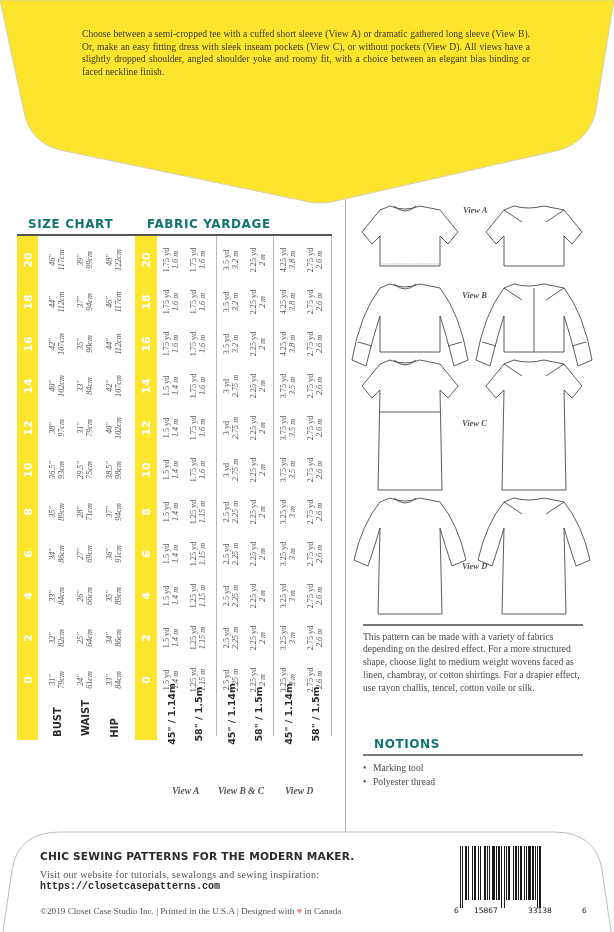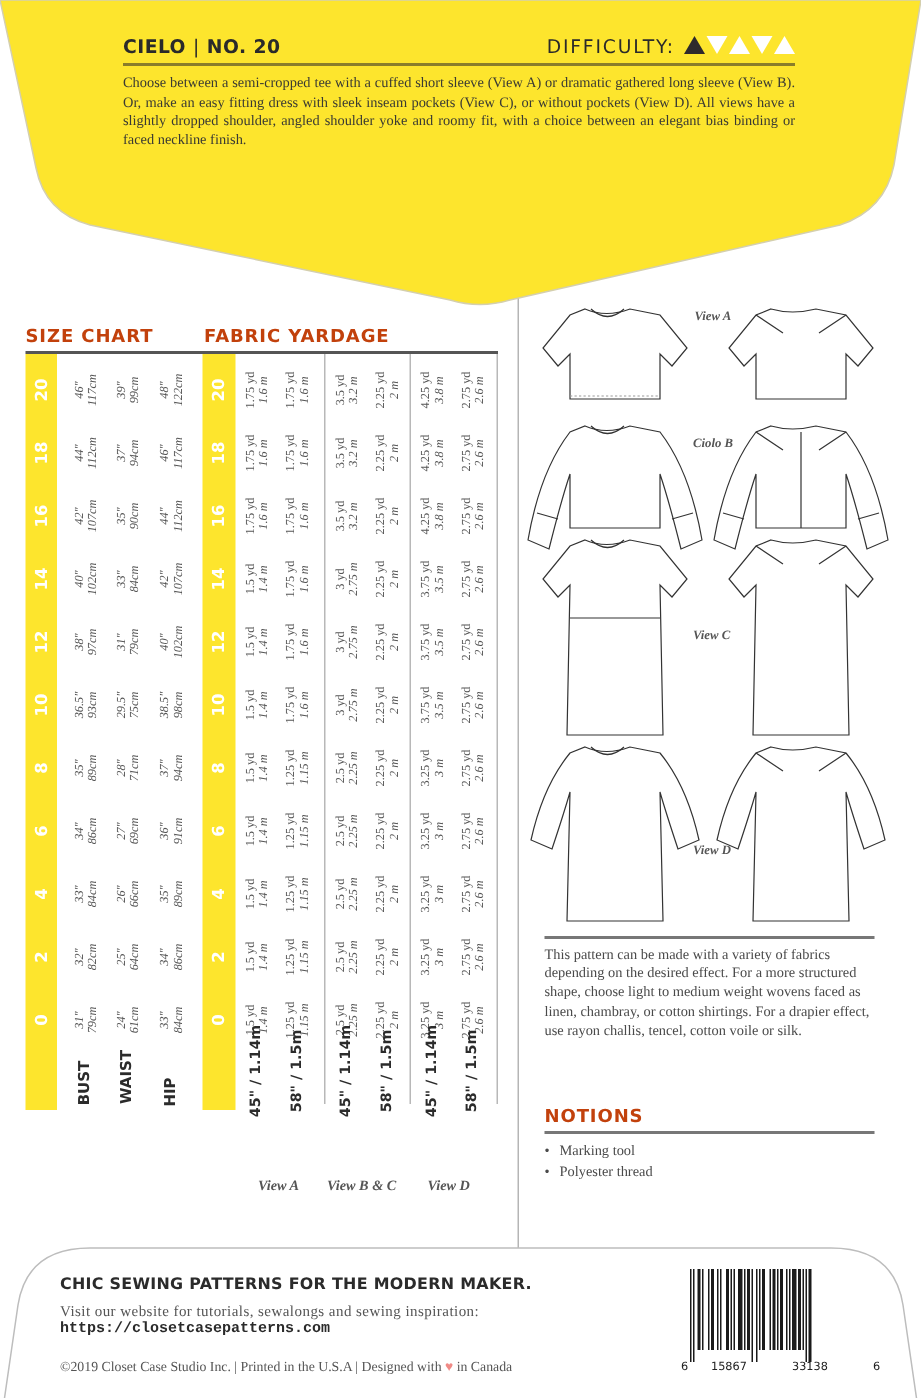--- a/index.html
+++ b/index.html
@@ -15,21 +15,21 @@
   .difficulty { display: flex; align-items: center; gap: 6px; }
   .difficulty-label { font-family: "DejaVu Sans", sans-serif; font-size: 12.5px; letter-spacing: 1.2px; color: #2a2a2a; }
   .tri-row { display: flex; align-items: center; gap: 1px; }
   .tri { width: 0; height: 0; border-left: 7px solid transparent; border-right: 7px solid transparent; }
   .tri.up { border-bottom: 12px solid #fff; }
   .tri.down { border-top: 12px solid #fff; }
   .tri.dark.up { border-bottom-color: #2e2a2c; }
   .hero-body p { font-size: 9.6px; line-height: 12.6px; color: #3a3a33; text-align: justify; margin-top: 6px; }
 
   
-  .sec-h { position: absolute; font-family: "DejaVu Sans", sans-serif; font-weight: bold; font-size: 12px; letter-spacing: 0.6px; color: #c2410c; }
+  .sec-h { position: absolute; font-family: "DejaVu Sans", sans-serif; font-weight: bold; font-size: 12px; letter-spacing: 0.6px; color: #0f766e; margin-left: 11px; }
 
   
   .tbl-top { position: absolute; left: 17px; top: 234px; width: 315px; height: 2px; background: #555; }
   .ybar { position: absolute; background: #fde52d; top: 236px; height: 504px; }
   .vline { position: absolute; top: 236px; width: 1px; background: #b8b8b8; height: 500px; }
   .tbl-right { position: absolute; left: 331px; top: 236px; width: 1px; height: 500px; background: #b8b8b8; }
 
   .rot { position: absolute; transform: translate(-50%, -50%) rotate(-90deg); white-space: nowrap; text-align: center; }
   .size-num { font-family: "DejaVu Sans", sans-serif; font-weight: bold; font-size: 11px; color: #ffffff; }
   .cell { font-size: 8.2px; line-height: 9px; color: #555; }
@@ -66,37 +66,20 @@
   .bc-digit { position: absolute; font-family: "DejaVu Sans", sans-serif; font-size: 7.5px; color: #222; top: 60px; }
 </style>
 </head>
 <body>
 
 <svg class="hero-shape" viewBox="0 0 614 212">
   <path d="M0,0 L614,0 L596,110 Q590,140 560,150 L340,200 Q320,206 300,200 L60,150 Q30,142 24,112 Z" fill="#fde52d" stroke="#d4cfae" stroke-width="1"></path>
 </svg>
 
 <div class="hero">
-  <div class="hero-head">
-    <div class="hero-title">
-      <span>CIELO</span>
-      <span class="sep">|</span>
-      <span>NO. 20</span>
-    </div>
-    <div class="difficulty">
-      <span class="difficulty-label">DIFFICULTY:</span>
-      <div class="tri-row">
-        <span class="tri up dark"></span>
-        <span class="tri down"></span>
-        <span class="tri up"></span>
-        <span class="tri down"></span>
-        <span class="tri up"></span>
-      </div>
-    </div>
-  </div>
   <div class="hero-body">
     <p>Choose between a semi-cropped tee with a cuffed short sleeve (View A) or dramatic gathered long sleeve (View B). Or, make an easy fitting dress with sleek inseam pockets (View C), or without pockets (View D). All views have  a slightly dropped shoulder, angled shoulder yoke and roomy fit, with a choice between an elegant bias binding or faced neckline finish.</p>
   </div>
 </div>
 
 <div class="sec-h" style="left:17px; top:217px;">SIZE CHART</div>
 <div class="sec-h" style="left:136px; top:217px;">FABRIC YARDAGE</div>
 
 <div class="tbl-top"></div>
 <div class="ybar" style="left:17px; width:21px;"></div>
@@ -583,21 +566,21 @@
     <path d="M40,0 Q54,6 70,0 L90,4 Q108,26 116,62 L102,68 Q94,44 90,30 L92,116 L28,116 L30,30 Q26,44 18,68 L4,62 Q12,26 30,4 Z"></path>
     <path d="M44,0 Q55,10 66,0" fill="none"></path>
   </g>
 
   <g transform="translate(124,302)">
     <path d="M40,0 Q54,4 70,0 L90,4 Q108,26 116,62 L102,68 Q94,44 90,30 L92,116 L28,116 L30,30 Q26,44 18,68 L4,62 Q12,26 30,4 Z"></path>
     <path d="M30,4 L48,16 M90,4 L72,16" fill="none"></path>
   </g>
 </svg>
 <div class="view-tag" style="left:463px; top:205px;">View A</div>
-<div class="view-tag" style="left:462px; top:290px;">Ciolo B</div>
+<div class="view-tag" style="left:462px; top:290px;">View B</div>
 <div class="view-tag" style="left:462px; top:418px;">View C</div>
 <div class="view-tag" style="left:462px; top:561px;">View D</div>
 
 <div class="text-block" style="top:621px;">
   <div class="rule"></div>
   <div class="para">This pattern can be made with a variety of fabrics depending on the desired effect. For a more structured shape, choose light to medium weight wovens faced as linen, chambray, or cotton shirtings. For a drapier effect, use rayon challis, tencel, cotton voile or silk.</div>
 </div>
 
 <div class="text-block" style="top:737px;">
   <div class="sec-h" style="position:static;">NOTIONS</div>

